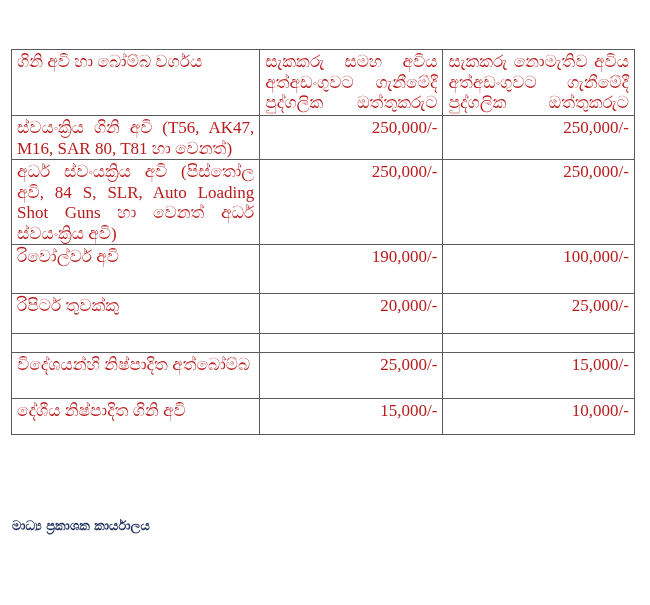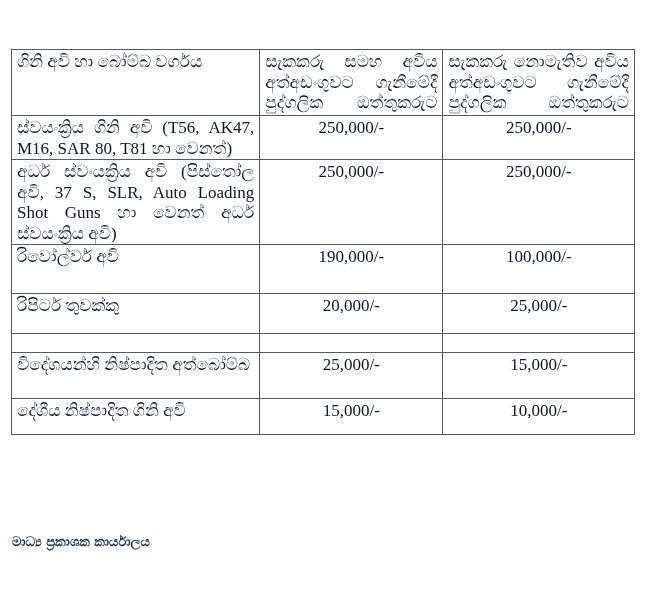--- a/index.html
+++ b/index.html
@@ -23,53 +23,53 @@
       border-collapse: collapse;
       table-layout: fixed;
     }
     .doc-table td, .doc-table th {
       border: 1.5px solid #5a5a5a;
       vertical-align: top;
       padding: 2px 5px 0 5px;
       font-size: 17px;
       line-height: 20.5px;
       font-weight: normal;
-      color: #0f172a;
+      color: #b91c1c;
     }
     .doc-table th {
       text-align: justify;
       text-align-last: justify;
     }
     .doc-table th.first-col {
       text-align: left;
       text-align-last: left;
     }
     .col-type { width: 236px; }
     .col-amt1 { width: 174px; }
     .col-amt2 { width: 182px; }
     .type-cell {
       text-align: justify;
     }
     .amount-cell {
-      text-align: center;
+      text-align: right;
       font-size: 17.5px;
     }
     .r-header { height: 66px; }
     .r1 { height: 40px; }
     .r2 { height: 81px; }
     .r3 { height: 49px; }
     .r4 { height: 40px; }
     .r5 { height: 40px; }
     .r6 { height: 19px; }
     .r7 { height: 46px; }
     .r8 { height: 36px; }
     .footer {
       position: absolute;
       left: 12px;
-      top: 532px;
+      top: 516px;
       font-family: "DejaVu Sans", "Liberation Sans", sans-serif;
       font-size: 13px;
       line-height: 19px;
       font-weight: bold;
       color: #1f2f5e;
     }
   </style>
 </head>
 <body>
 
@@ -84,21 +84,21 @@
     <th class="first-col">ගිනි අවි හා බෝම්බ වර්ගය</th>
     <th>සැකකරු සමහ අවිය අත්අඩංගුවට ගැනීමේදී පුද්ගලික ඔත්තුකරුට</th>
     <th>සැකකරු නොමැතිව අවිය අත්අඩංගුවට ගැනීමේදී පුද්ගලික ඔත්තුකරුට</th>
   </tr>
   <tr class="r1">
     <td class="type-cell">ස්වයංක්‍රිය ගිනි අවි (T56, AK47, M16, SAR 80, T81 හා වෙනත්)</td>
     <td class="amount-cell">250,000/-</td>
     <td class="amount-cell">250,000/-</td>
   </tr>
   <tr class="r2">
-    <td class="type-cell">අර්ධ ස්වංයක්‍රිය අවි (පිස්තෝල අවි, 37 S, SLR, Auto Loading Shot Guns හා වෙනත් අර්ධ ස්වයංක්‍රිය අවි)</td>
+    <td class="type-cell">අර්ධ ස්වංයක්‍රිය අවි (පිස්තෝල අවි, 84 S, SLR, Auto Loading Shot Guns හා වෙනත් අර්ධ ස්වයංක්‍රිය අවි)</td>
     <td class="amount-cell">250,000/-</td>
     <td class="amount-cell">250,000/-</td>
   </tr>
   <tr class="r3">
     <td class="type-cell">රිවෝල්වර් අවි</td>
     <td class="amount-cell">190,000/-</td>
     <td class="amount-cell">100,000/-</td>
   </tr>
   <tr class="r4">
     <td class="type-cell">රිපිටර් තුවක්කු</td>

